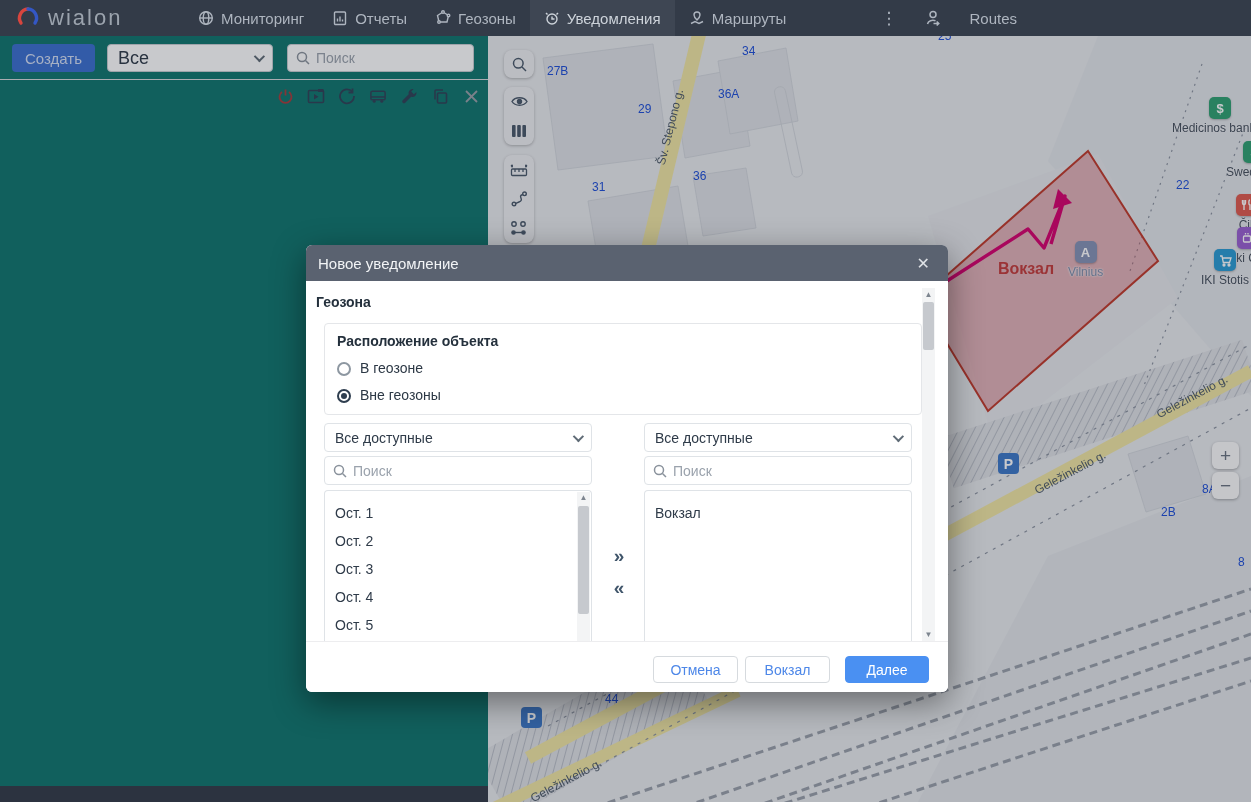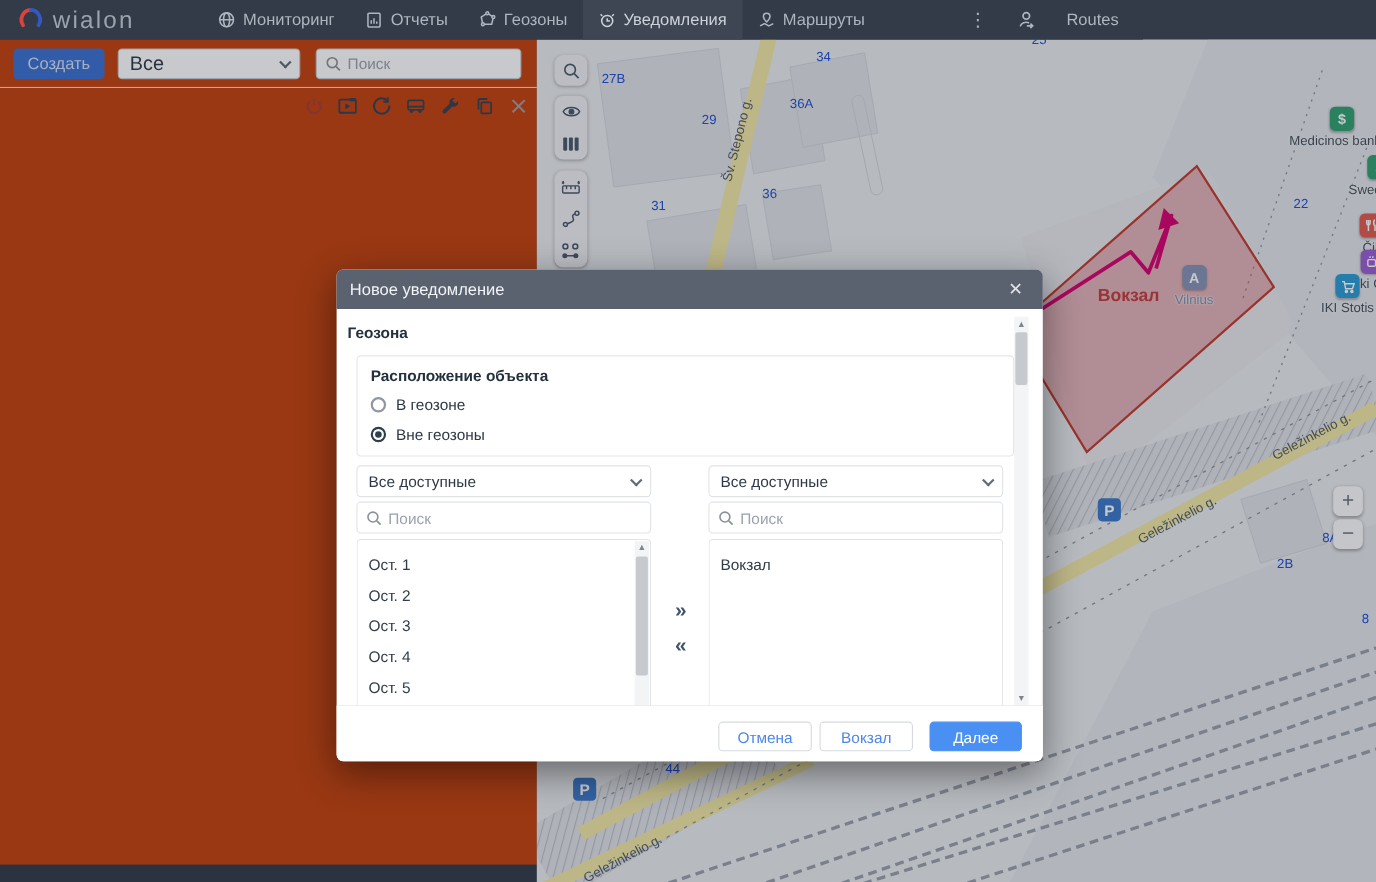--- a/index.html
+++ b/index.html
@@ -15,21 +15,21 @@
   .tab { display:flex; align-items:center; gap:7px; padding:0 14px; height:36px;
     color:#aeb5bf; font-size:15px; cursor:pointer; white-space:nowrap; }
   .tab.active { background:#3e4document653; background:#3e4653; color:#cdd3da; }
   .tab svg { flex:0 0 auto; }
   .topbar-right { margin-left:auto; display:flex; align-items:center; gap:26px; padding-right:22px; color:#aeb5bf; }
   .kebab { font-size:17px; color:#aeb5bf; line-height:1; cursor:pointer; }
   .routes-label { font-size:15px; color:#aeb5bf; }
 
   
   .left-panel { position:absolute; left:0; top:36px; width:488px; bottom:16px;
-    background:#c2410c; z-index:1; }
+    background:#0f766e; z-index:1; }
   .lp-controls { position:absolute; left:0; top:8px; width:100%; height:28px; }
   .create-btn { position:absolute; left:12px; top:0; width:83px; height:28px;
     background:#3a6fd0; border:none; border-radius:4px; color:#d3def5; font-size:15px;
     font-family:inherit; cursor:pointer; }
   .filter-dd { position:absolute; left:107px; top:0; width:166px; height:28px; background:#fff;
     border:1px solid #c9cdd3; border-radius:4px; display:flex; align-items:center;
     padding:0 10px; font-size:18px; color:#2e3a48; cursor:pointer; }
   .chev { width:8px; height:8px; border-right:2px solid #5f6b76; border-bottom:2px solid #5f6b76;
     transform:rotate(45deg) translateY(-2px); margin-left:auto; }
   .lp-search { position:absolute; left:287px; top:0; width:187px; height:28px; background:#fff;
@@ -74,21 +74,21 @@
     border-radius:6px 6px 0 0; display:flex; align-items:center; padding:0 12px; }
   .modal-title { color:#f2f4f6; font-size:15px; }
   .modal-close { margin-left:auto; color:#dfe2e6; font-size:16px; cursor:pointer; padding:2px 6px; }
   .section-label { position:absolute; left:10px; top:49px; font-size:14px; font-weight:bold; color:#24303c; }
   .m-scrollbar { position:absolute; left:616px; top:43px; width:13px; height:353px; background:#f3f4f5; }
   .m-scroll-thumb { position:absolute; left:1px; width:11px; background:#c6c9ce; border-radius:2px; }
   .sb-arrow { position:absolute; left:0; width:13px; font-size:8px; color:#7d858f; text-align:center; cursor:pointer; }
   .loc-box { position:absolute; left:18px; top:78px; width:598px; height:92px;
     border:1px solid #e4e6e9; border-radius:4px; padding:9px 12px; }
   .loc-title { font-size:14px; font-weight:bold; color:#24303c; }
-  .radio-row { display:flex; align-items:center; gap:9px; margin-top:11px; font-size:14px; color:#2c3845; cursor:pointer; }
+  .radio-row { display:flex; align-items:flex-end; gap:9px; margin-top:11px; font-size:14px; color:#2c3845; cursor:pointer; }
   .radio { width:14px; height:14px; border-radius:50%; border:2px solid #8d97a1; position:relative; flex:0 0 auto; }
   .radio.sel { border-color:#2f3e4f; }
   .radio.sel::after { content:""; position:absolute; left:2px; top:2px; width:6px; height:6px;
     border-radius:50%; background:#2f3e4f; }
   .col-left { left:18px; } .col-right { left:338px; }
   .m-dd { position:absolute; top:178px; width:268px; height:29px; border:1px solid #dfe3e7;
     border-radius:4px; display:flex; align-items:center; padding:0 10px; font-size:14px;
     color:#2e3a48; cursor:pointer; background:#fff; }
   .m-search { position:absolute; top:211px; width:268px; height:29px; border:1px solid #dfe3e7;
     border-radius:4px; display:flex; align-items:center; padding:0 8px; background:#fff; }

